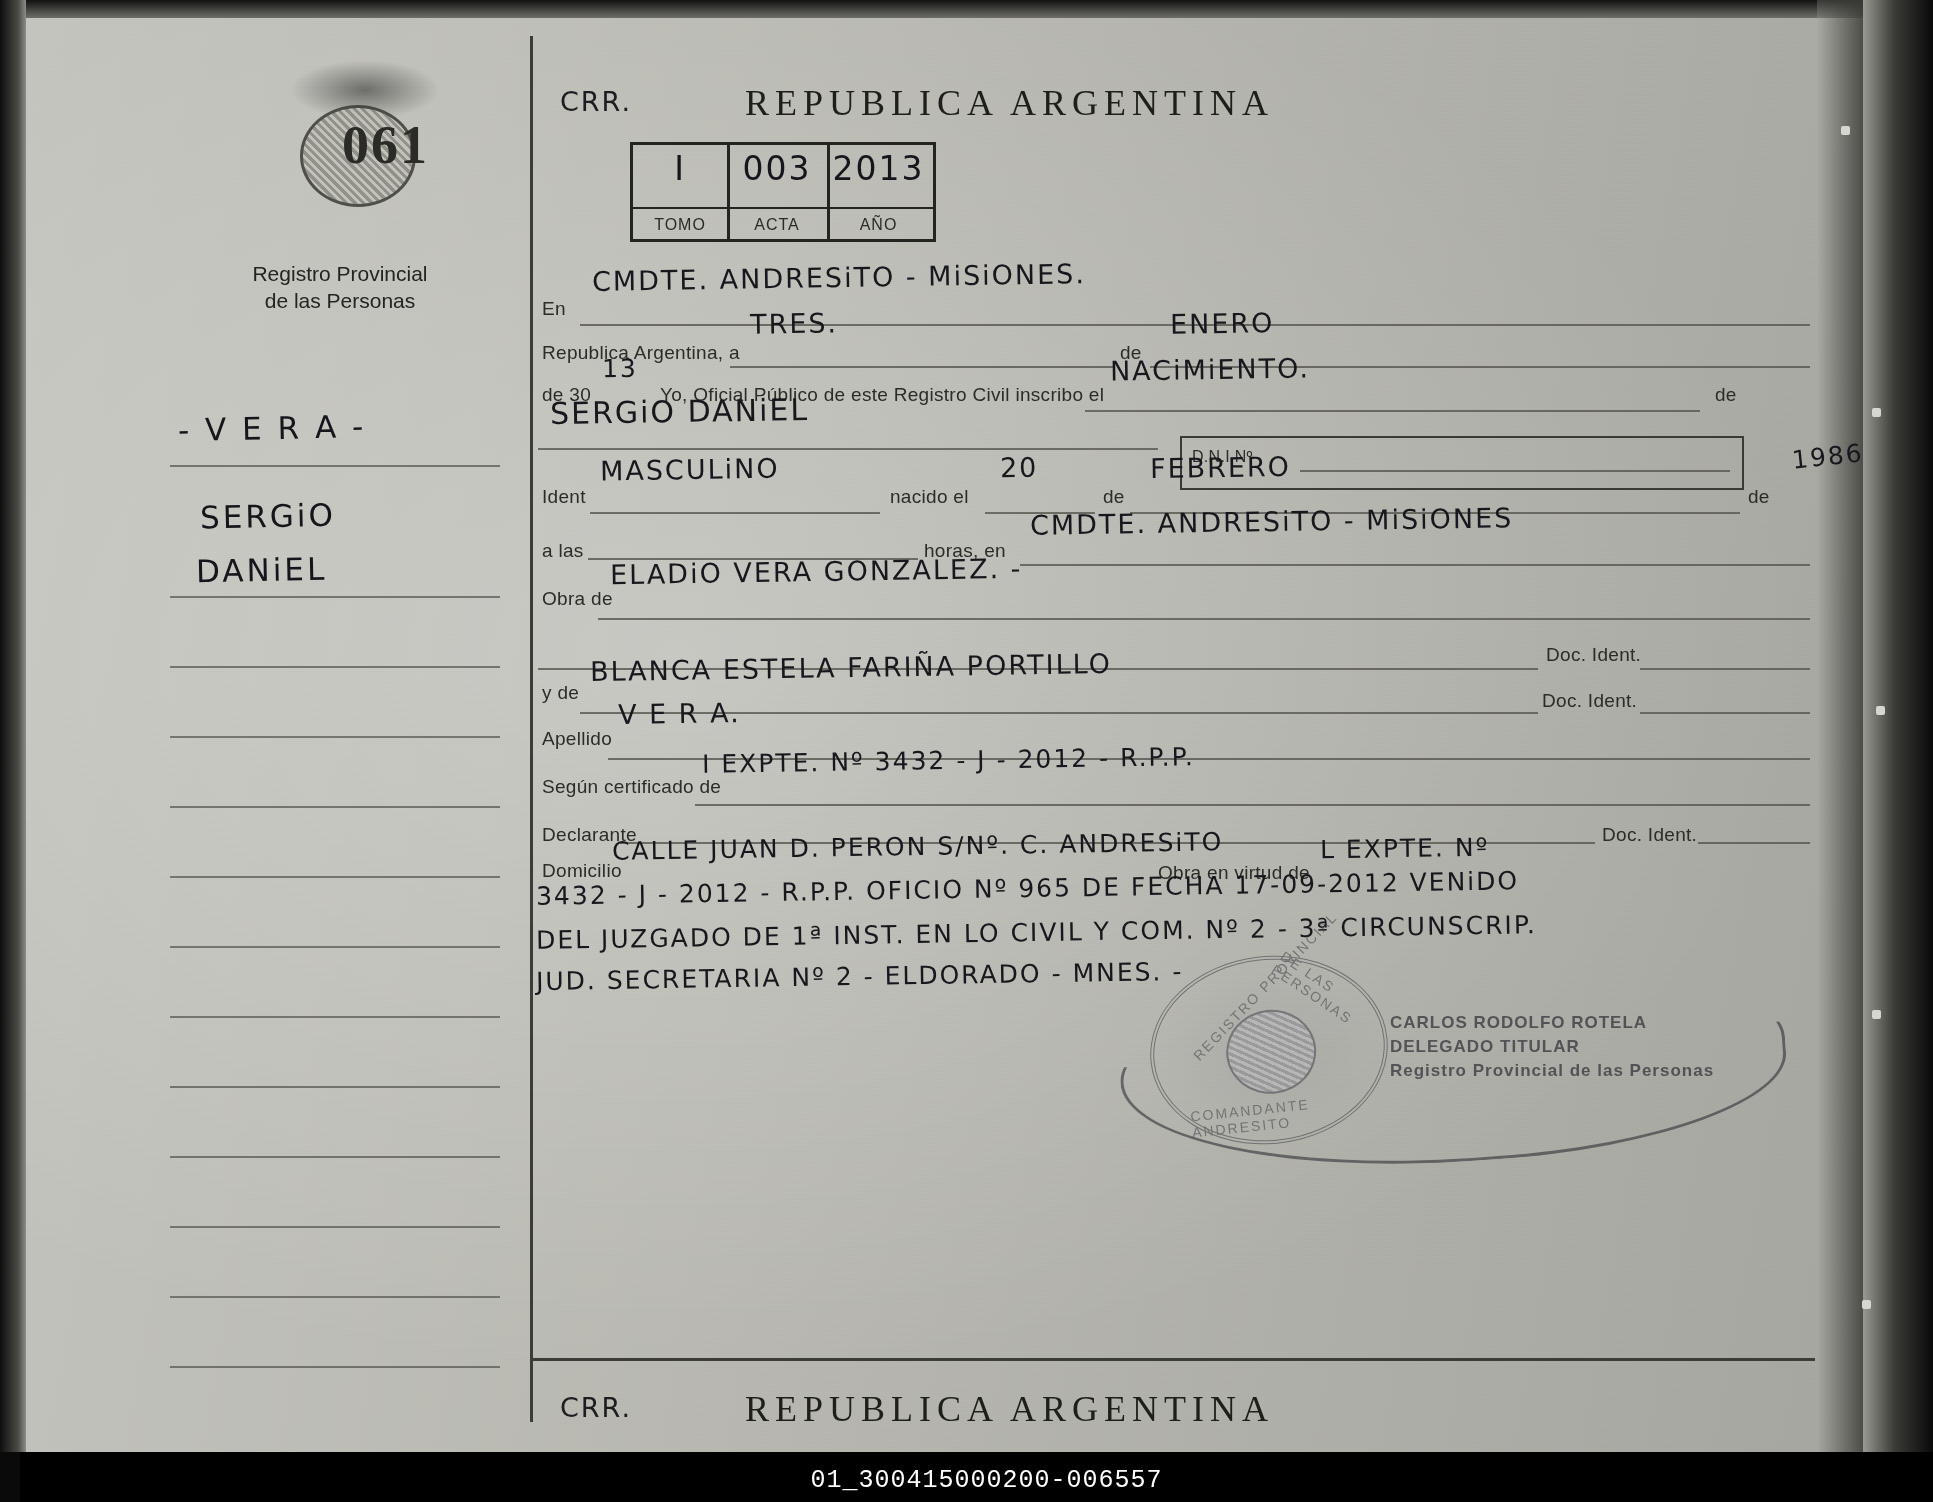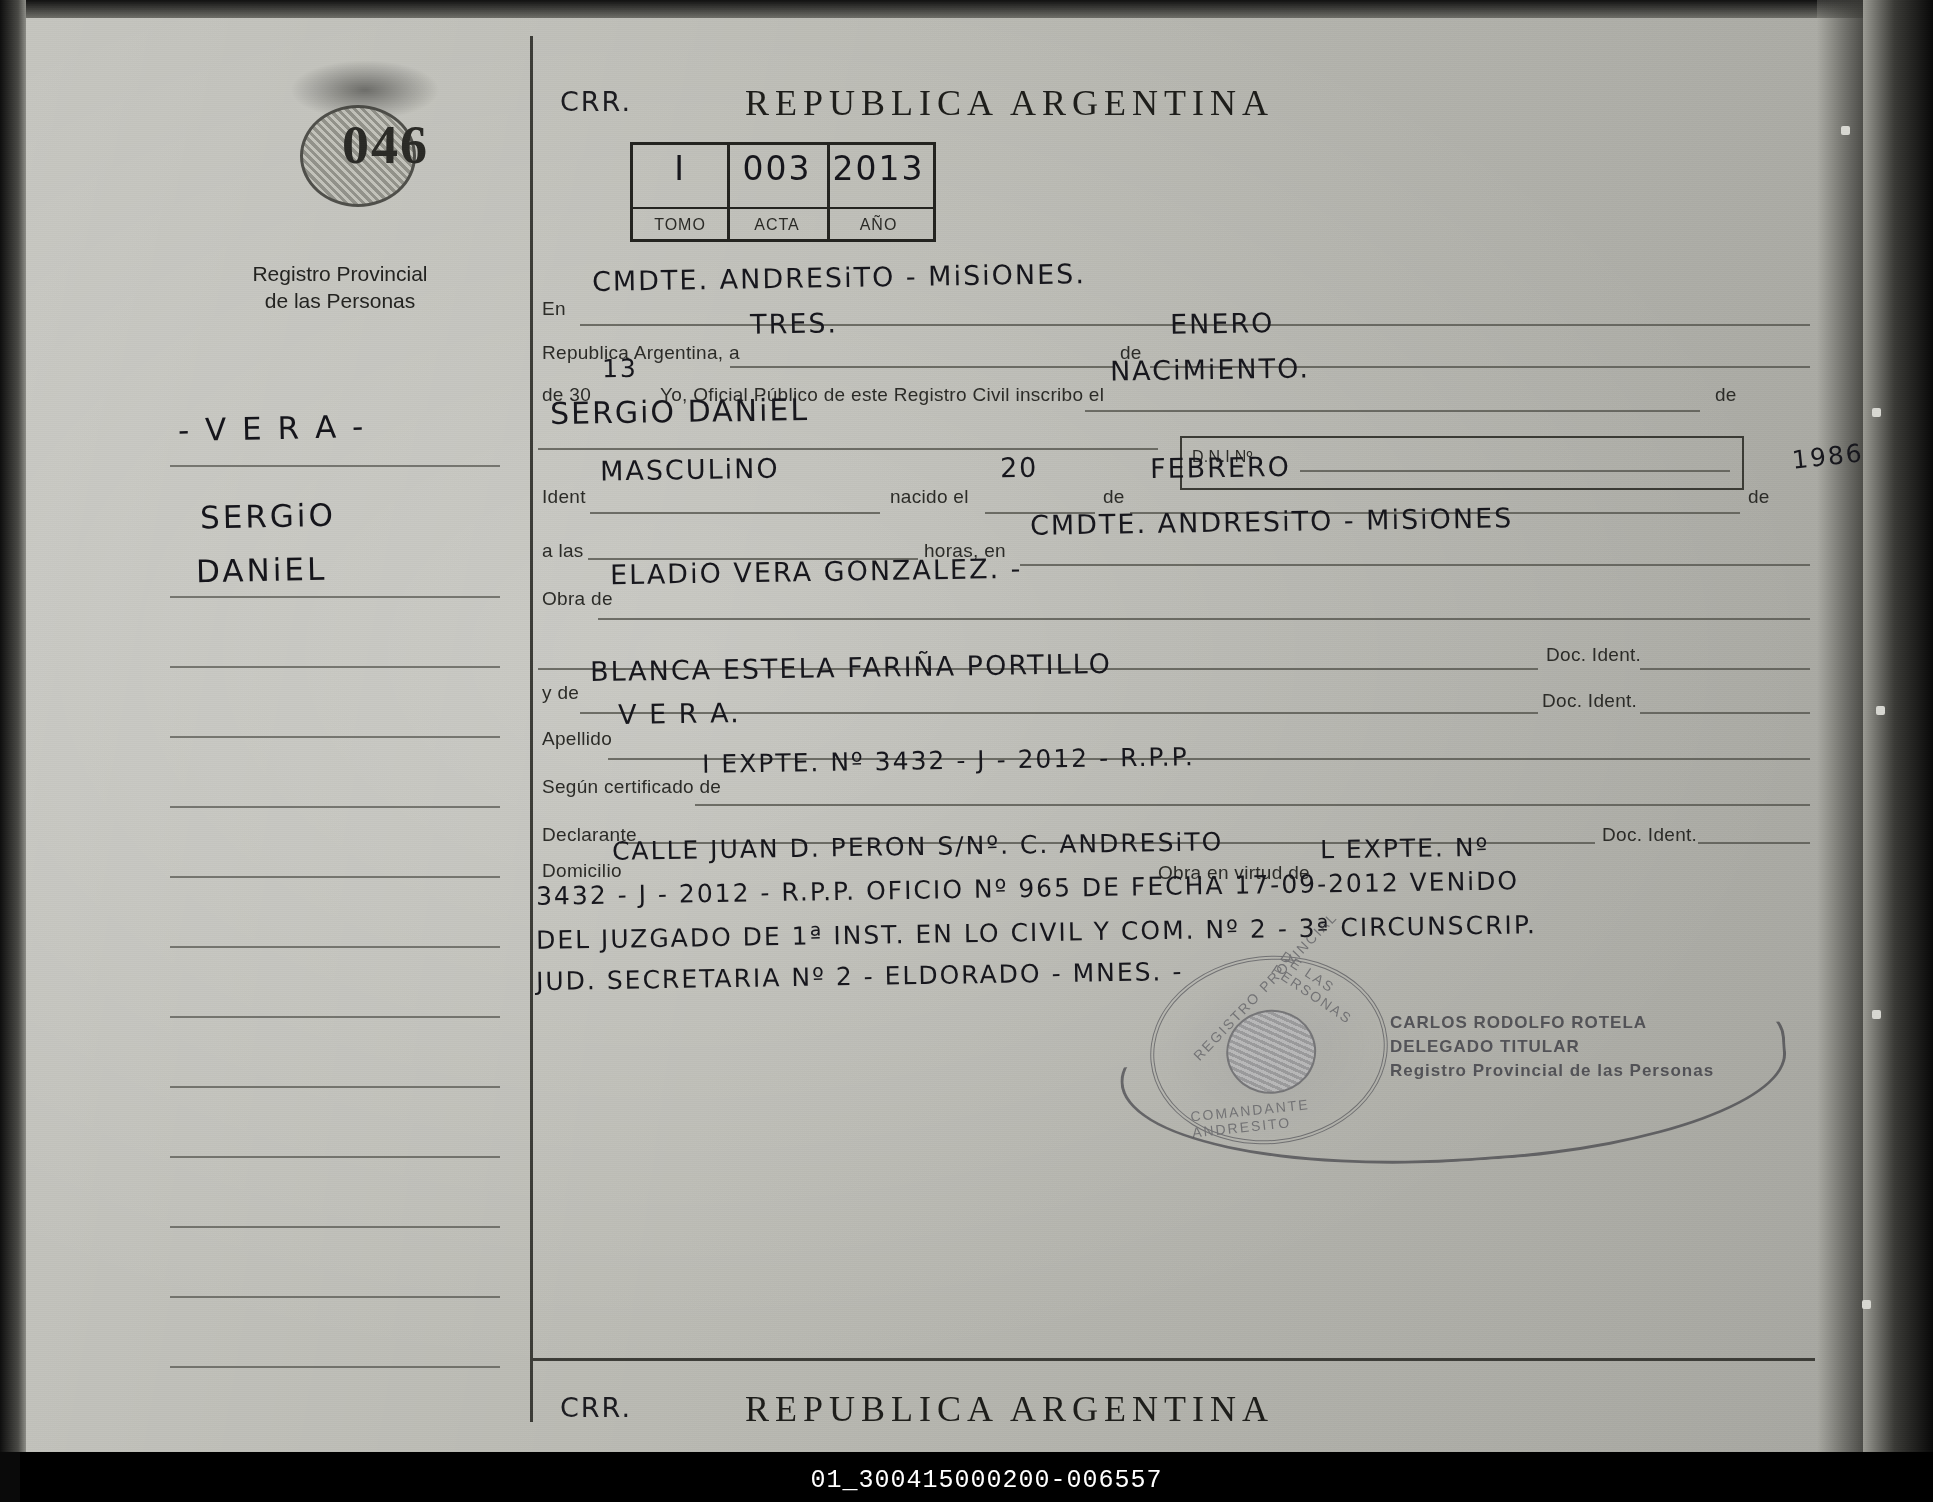--- a/index.html
+++ b/index.html
@@ -122,21 +122,21 @@
     <div class="corner-dot" style="left:1872px;top:1010px"></div>
     <div class="corner-dot" style="left:1862px;top:1300px"></div>
 
     <div class="stub">
 
       <div class="stub-seal">
         <div class="seal-smudge"></div>
         <div class="seal-oval"></div>
       </div>
 
-      <div class="stub-num">046</div>
+      <div class="stub-num">061</div>
 
       <div class="stub-org">
         <div>Registro Provincial</div>
         <div>de las Personas</div>
       </div>
 
       <div class="stub-hand" style="left:18px;top:380px;">- V E R A -</div>
       <div class="stub-rule" style="left:10px;top:435px;width:330px"></div>
 
       <div class="stub-hand" style="left:40px;top:468px;">SERGiO</div>

